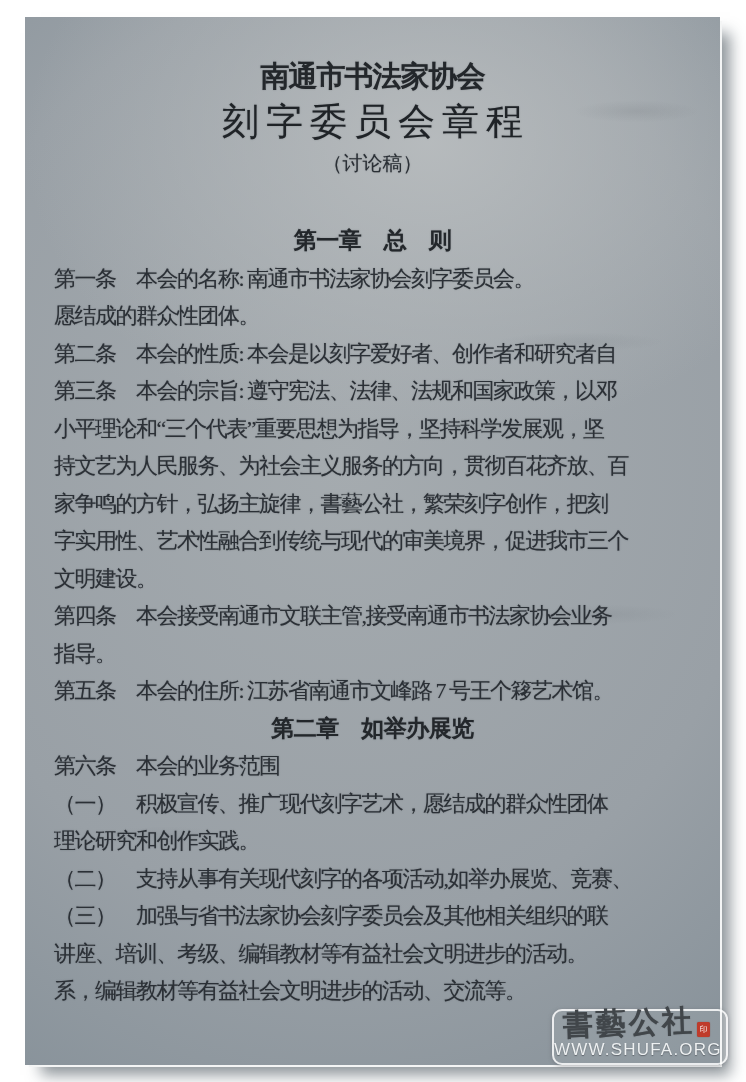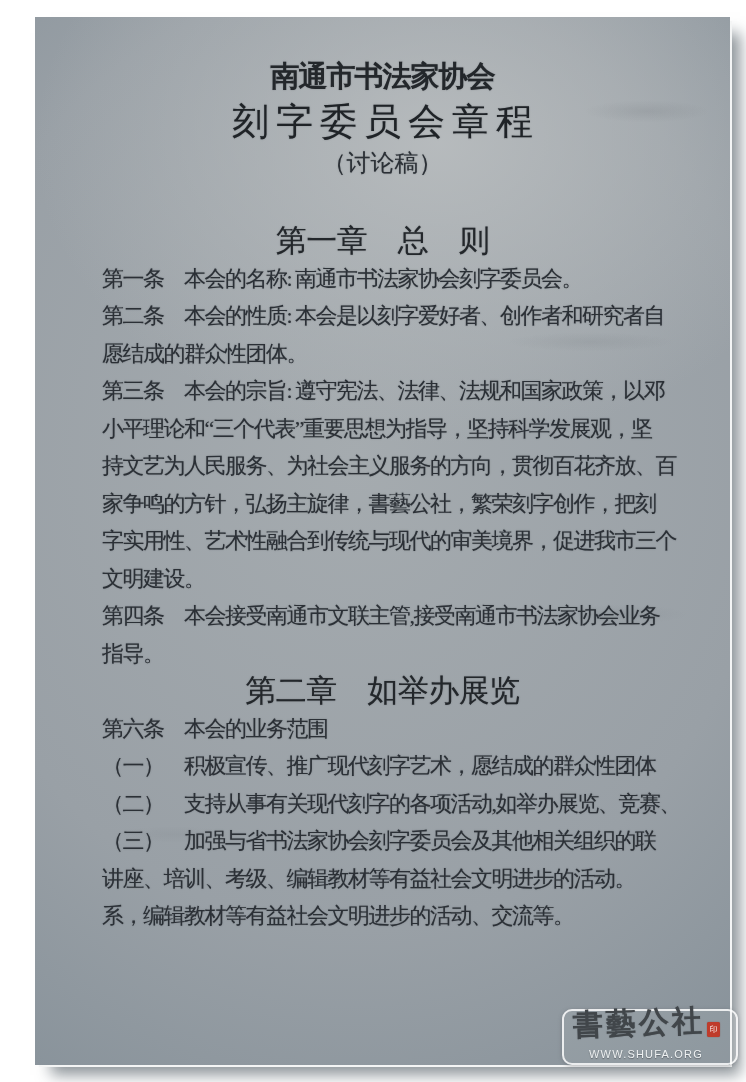--- a/index.html
+++ b/index.html
@@ -6,21 +6,21 @@
   body {
     width:746px; height:1082px;
     background:#ffffff;
     position:relative;
     overflow:hidden;
     font-family:"Liberation Serif","DejaVu Serif",serif;
   }
 
   
   .photo {
-    position:absolute; left:35px; top:17px;
+    position:absolute; left:25px; top:17px;
     width:695px; height:1048px;
     background:
       radial-gradient(ellipse 560px 420px at 58% 12%, rgba(185,189,191,0.9), rgba(185,189,191,0) 72%),
       radial-gradient(ellipse 760px 860px at 46% 42%, #a5abaf 0%, #99a0a6 55%, #7f8b94 100%);
     box-shadow:
       3px 3px 0 -1px #f4f5f5,
       13px 13px 14px -3px rgba(122,130,136,0.85),
       0 0 0 1px rgba(255,255,255,0.35);
   }
   
@@ -36,41 +36,41 @@
   .doc {
     position:absolute; inset:0;
     color:#2b3036;
     text-shadow:0 0 1.2px rgba(43,48,54,0.5);
   }
   .line {
     line-height:37.5px;
     white-space:nowrap;
     font-size:22px;
     letter-spacing:-1.5px;
-    padding-left:67px;
+    padding-left:29px;
   }
   .line-title1 {
     text-align:center; padding:0;
     margin-top:37px; line-height:44px;
     font-size:29px; letter-spacing:-1px;
     font-weight:600; color:#23272b;
   }
   .line-title2 {
     text-align:center; padding:0 0 0 7px;
     line-height:48px; font-size:37px;
     font-weight:400; letter-spacing:7px;
     color:#1f2327;
   }
   .line-subtitle {
     text-align:center; padding:0; margin-top:2px;
-    line-height:30px; font-size:24px; letter-spacing:0;
+    line-height:30px; font-size:20px; letter-spacing:0;
   }
   .line-chapter {
     text-align:center; padding:0;
-    font-weight:400; font-size:31px; letter-spacing:-0.5px;
+    font-weight:700; font-size:23px; letter-spacing:-0.5px;
     color:#23272b; line-height:37.5px;
   }
   .line-subtitle + .line-chapter { margin-top:44px; }
 
   
   .watermark {
     position:absolute; right:-8px; bottom:0;
     width:172px; height:52px;
     border:2px solid rgba(255,255,255,0.82);
     border-radius:10px;
@@ -88,50 +88,52 @@
   .wm-seal {
     position:absolute; right:16px; top:11px;
     width:13px; height:15px;
     background:#bf3b2b; border-radius:2px;
     color:rgba(255,255,255,0.92);
     font-size:8px; line-height:15px; text-align:center;
     box-shadow:0 0 1px rgba(120,30,20,0.8);
   }
   .wm-url {
     position:absolute; left:0; right:8px; bottom:3px;
-    text-align:center;
+    text-align:right;
     font-family:"Liberation Sans","DejaVu Sans",sans-serif;
-    font-size:11px; letter-spacing:1.2px;
+    font-size:17px; letter-spacing:1.2px;
     color:#eef1f2;
     text-shadow:0 1px 1px rgba(80,86,92,0.75);
   }
 </style>
 </head>
 <body>
 
 <div class="photo">
   <div class="doc" id="doc-lines">
       <div class="line line-title1">南通市书法家协会</div>
       <div class="line line-title2">刻字委员会章程</div>
       <div class="line line-subtitle">（讨论稿）</div>
       <div class="line line-chapter">第一章　总　则</div>
       <div class="line line-body">第一条　本会的名称: 南通市书法家协会刻字委员会。</div>
+      <div class="line line-body">愿结成的群众性团体。</div>
       <div class="line line-body">第二条　本会的性质: 本会是以刻字爱好者、创作者和研究者自</div>
-      <div class="line line-body">愿结成的群众性团体。</div>
       <div class="line line-body">第三条　本会的宗旨: 遵守宪法、法律、法规和国家政策，以邓</div>
       <div class="line line-body">小平理论和“三个代表”重要思想为指导，坚持科学发展观，坚</div>
       <div class="line line-body">持文艺为人民服务、为社会主义服务的方向，贯彻百花齐放、百</div>
       <div class="line line-body">家争鸣的方针，弘扬主旋律，書藝公社，繁荣刻字创作，把刻</div>
       <div class="line line-body">字实用性、艺术性融合到传统与现代的审美境界，促进我市三个</div>
       <div class="line line-body">文明建设。</div>
       <div class="line line-body">第四条　本会接受南通市文联主管,接受南通市书法家协会业务</div>
       <div class="line line-body">指导。</div>
+      <div class="line line-body">第五条　本会的住所: 江苏省南通市文峰路 7 号王个簃艺术馆。</div>
       <div class="line line-chapter">第二章　如举办展览</div>
       <div class="line line-body">第六条　本会的业务范围</div>
       <div class="line line-body">（一）　积极宣传、推广现代刻字艺术，愿结成的群众性团体</div>
+      <div class="line line-body">理论研究和创作实践。</div>
       <div class="line line-body">（二）　支持从事有关现代刻字的各项活动,如举办展览、竞赛、</div>
       <div class="line line-body">（三）　加强与省书法家协会刻字委员会及其他相关组织的联</div>
       <div class="line line-body">讲座、培训、考级、编辑教材等有益社会文明进步的活动。</div>
       <div class="line line-body">系，编辑教材等有益社会文明进步的活动、交流等。</div>
     </div>
 
   <div class="watermark">
     <div class="wm-brand">書藝公社</div>
     <div class="wm-seal">印</div>
     <div class="wm-url">WWW.SHUFA.ORG</div>

